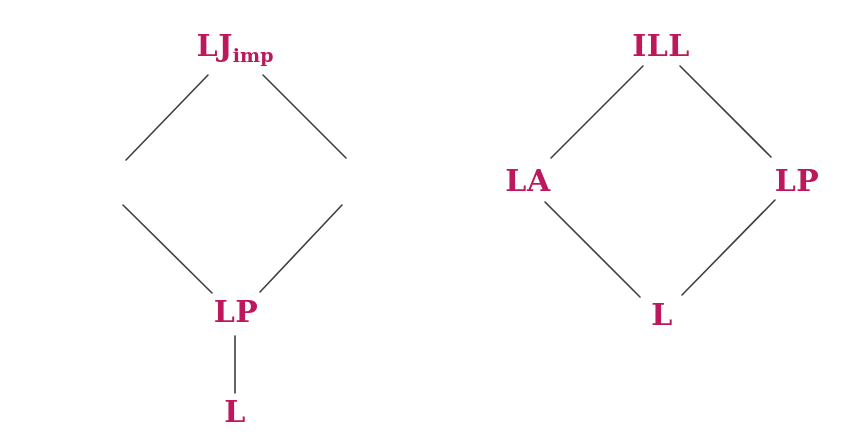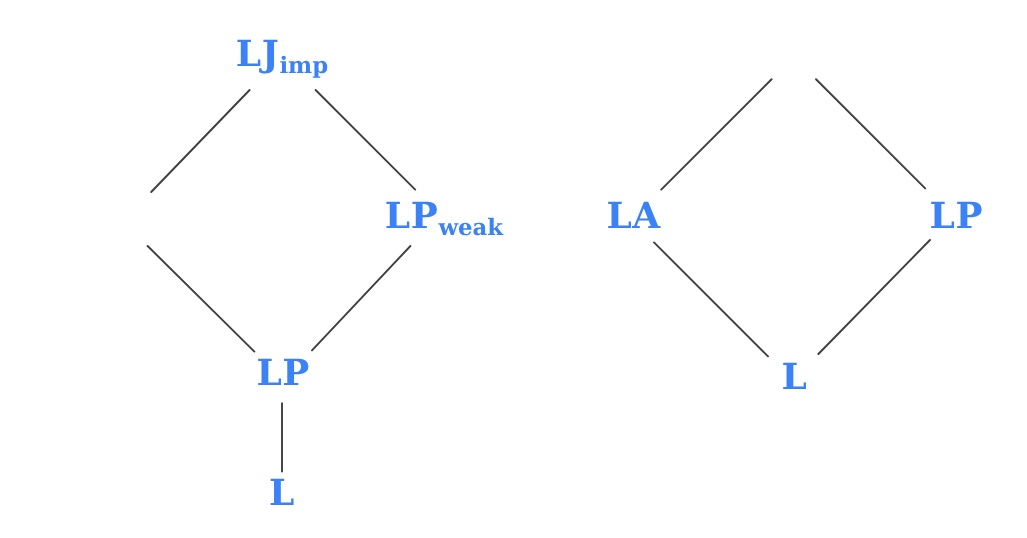--- a/index.html
+++ b/index.html
@@ -24,21 +24,21 @@
   }
   .edges-svg line {
     stroke: #3f3f3f;
     stroke-width: 1.6;
     stroke-linecap: round;
   }
   .node {
     position: absolute;
     transform: translate(-50%, -50%);
     white-space: nowrap;
-    color: #3b82f6;
+    color: #be185d;
     font-weight: bold;
     font-size: 30px;
     line-height: 1;
     letter-spacing: 0.5px;
   }
   .node .sub {
     font-size: 19px;
     position: relative;
     top: 6px;
     letter-spacing: 0px;
@@ -69,26 +69,26 @@
 
     <line x1="643" y1="66" x2="551" y2="158"></line>
     <line x1="680" y1="66" x2="771" y2="157"></line>
     <line x1="545" y1="202" x2="640" y2="297"></line>
     <line x1="775" y1="200" x2="682" y2="295"></line>
   </svg>
 
   <div class="node n-ljimp"><span class="main">LJ</span><span class="sub">imp</span></div>
 
 
-  <div class="node n-lpweak"><span class="main">LP</span><span class="sub">weak</span></div>
 
   <div class="node n-lp-left"><span class="main">LP</span></div>
 
   <div class="node n-l-left"><span class="main">L</span></div>
 
+  <div class="node n-ill"><span class="main">ILL</span></div>
 
   <div class="node n-la"><span class="main">LA</span></div>
 
   <div class="node n-lp-right"><span class="main">LP</span></div>
 
   <div class="node n-l-right"><span class="main">L</span></div>
 
 </div>
 
 </body></html>

